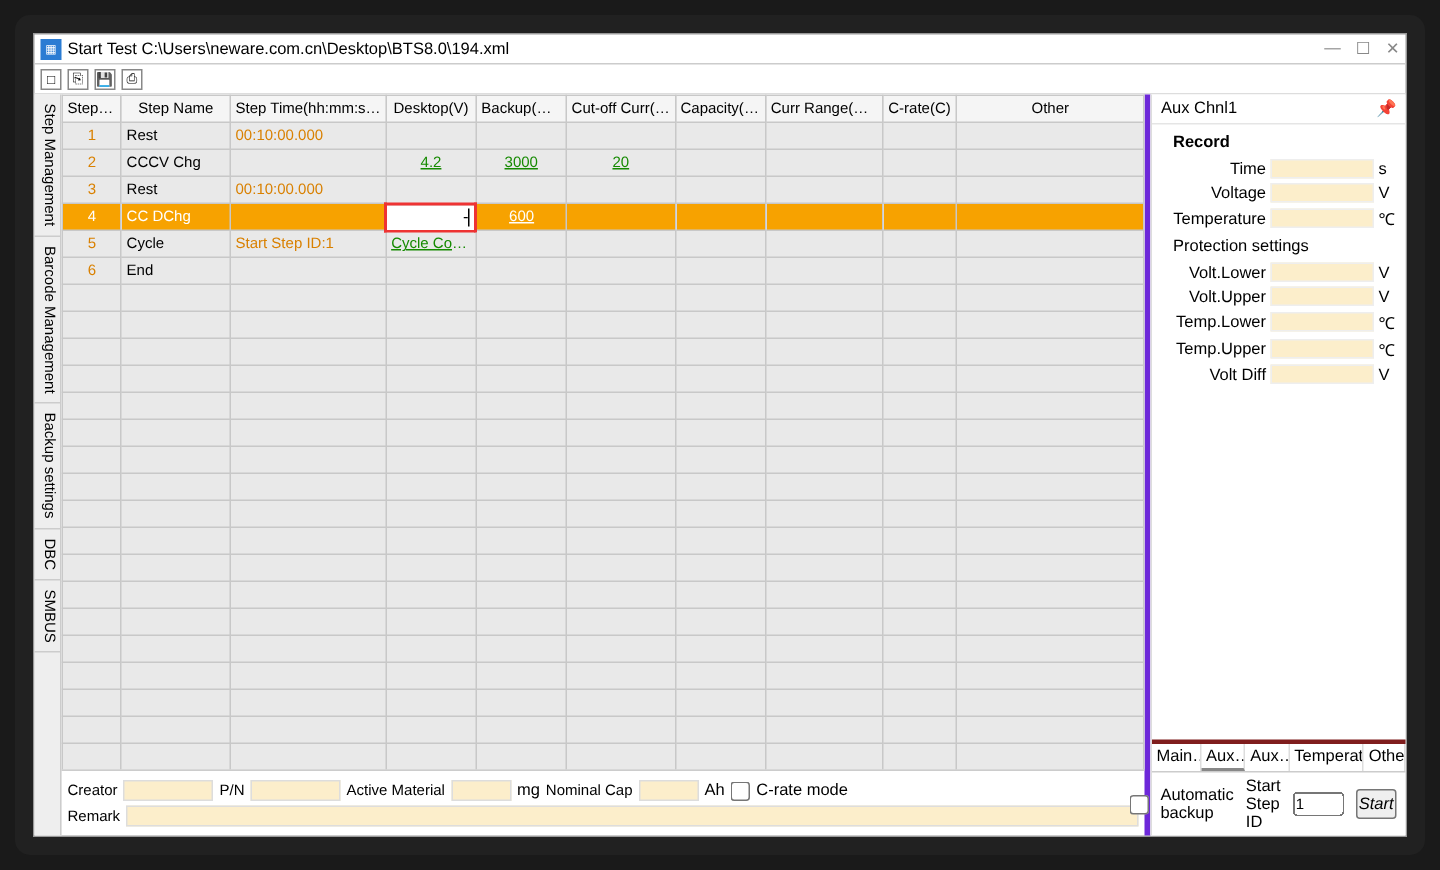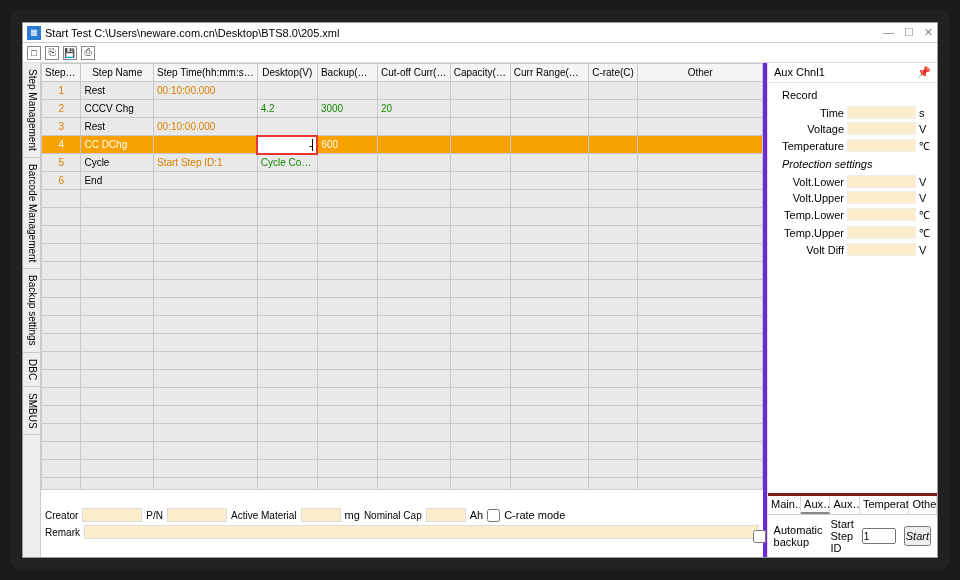--- a/index.html
+++ b/index.html
@@ -21,23 +21,23 @@
 table { border-collapse: collapse; width: 100%; table-layout:fixed; }
 th, td { border: 1px solid #c8c8c8; height: 18px; padding: 0 3px; font-size: 10px; overflow:hidden; white-space:nowrap; text-overflow:ellipsis;}
 th { background: #f5f5f5; font-weight: normal; text-align:center; }
 td.right { text-align: right; }
 tr.selected td { background: #f7a200; color: #fff; }
 tr.selected td.voltage-edit { background: #fff; color:#000; border:2px solid #e33; position:relative; text-align:right;}
 .voltage-edit-inner{ display:inline-block; border-right:1px solid #000; padding-right:0;}
 td.step-col{color:#d98000; text-align:center;}
 tr.selected td.step-col{color:#fff;}
 td.time-cell{ color:#d98000; text-align:left;}
-td.val-green{ color:#158a00; text-align:left;}
+td.val-green{ color:#158a00; text-align:center;text-decoration:underline;}
 .empty-row td{ background:#e9e9e9;}
-.bottom-form { border-top:1px solid #ccc; padding:18px 4px; display:flex; flex-direction:column; gap:3px; font-size:10px;}
+.bottom-form { border-top:1px solid #ccc; padding:6px 4px; display:flex; flex-direction:column; gap:3px; font-size:10px;}
 .bottom-row{ display:flex; align-items:center; gap:4px; }
 .bottom-row label{ font-size:10px; }
 .bottom-row input[type="text"]{ background:#fceecb; border:1px solid #ddd; height:14px; font-size:10px; padding:0 2px;}
 .bottom-row .w60{width:60px;} .bottom-row .w40{width:40px;}
 .right-panel{ width:170px; background:#fff; display:flex; flex-direction:column; border-left:1px solid #ddd;}
 .aux-title{ padding:3px 6px; border-bottom:1px solid #e5e5e5; display:flex; justify-content:space-between; font-size:10px;}
 .aux-body{ flex:1; padding:4px 6px; font-size:10px; display:flex; flex-direction:column; gap:3px;}
 .aux-row{ display:flex; align-items:center; gap:3px; }
 .aux-row .lbl{ width:70px;text-align:right;}
 .aux-row .inp{ flex:1; background:#fceecb; height:13px; border:1px solid #eee;}
@@ -51,21 +51,21 @@
 .pin{ cursor:pointer; color:#666;}
 </style>
 </head>
 <body>
 
 <div class="outer-frame">
 <div class="window">
 
   <div class="titlebar">
     <div class="app-icon">▦</div>
-    <div class="title">Start Test C:\Users\neware.com.cn\Desktop\BTS8.0\205.xml</div>
+    <div class="title">Start Test C:\Users\neware.com.cn\Desktop\BTS8.0\194.xml</div>
     <div class="win-controls">
       <span>—</span>
       <span>☐</span>
       <span>✕</span>
     </div>
   </div>
 
   <div class="toolbar">
     <div class="tb-icon">□</div>
     <div class="tb-icon">⎘</div>
@@ -425,37 +425,37 @@
           </div>
         </div>
       </div>
 
       <div class="right-panel">
         <div class="aux-title">
           <span>Aux Chnl1</span>
           <span class="pin">📌</span>
         </div>
         <div class="aux-body" id="aux-body">
-              <div style="padding: 2px 0px 2px 8px;">Record</div>
+              <div style="padding: 2px 0px 2px 8px; font-weight: bold;">Record</div>
               <div class="aux-row">
                 <span class="lbl">Time</span>
                 <div class="inp"></div>
                 <span class="unit">s</span>
               </div>
               <div class="aux-row">
                 <span class="lbl">Voltage</span>
                 <div class="inp"></div>
                 <span class="unit">V</span>
               </div>
               <div class="aux-row">
                 <span class="lbl">Temperature</span>
                 <div class="inp"></div>
                 <span class="unit">℃</span>
               </div>
-              <div style="padding: 2px 0px 2px 8px; font-style: italic;">Protection settings</div>
+              <div style="padding: 2px 0px 2px 8px;">Protection settings</div>
               <div class="aux-row">
                 <span class="lbl">Volt.Lower</span>
                 <div class="inp"></div>
                 <span class="unit">V</span>
               </div>
               <div class="aux-row">
                 <span class="lbl">Volt.Upper</span>
                 <div class="inp"></div>
                 <span class="unit">V</span>
               </div>

